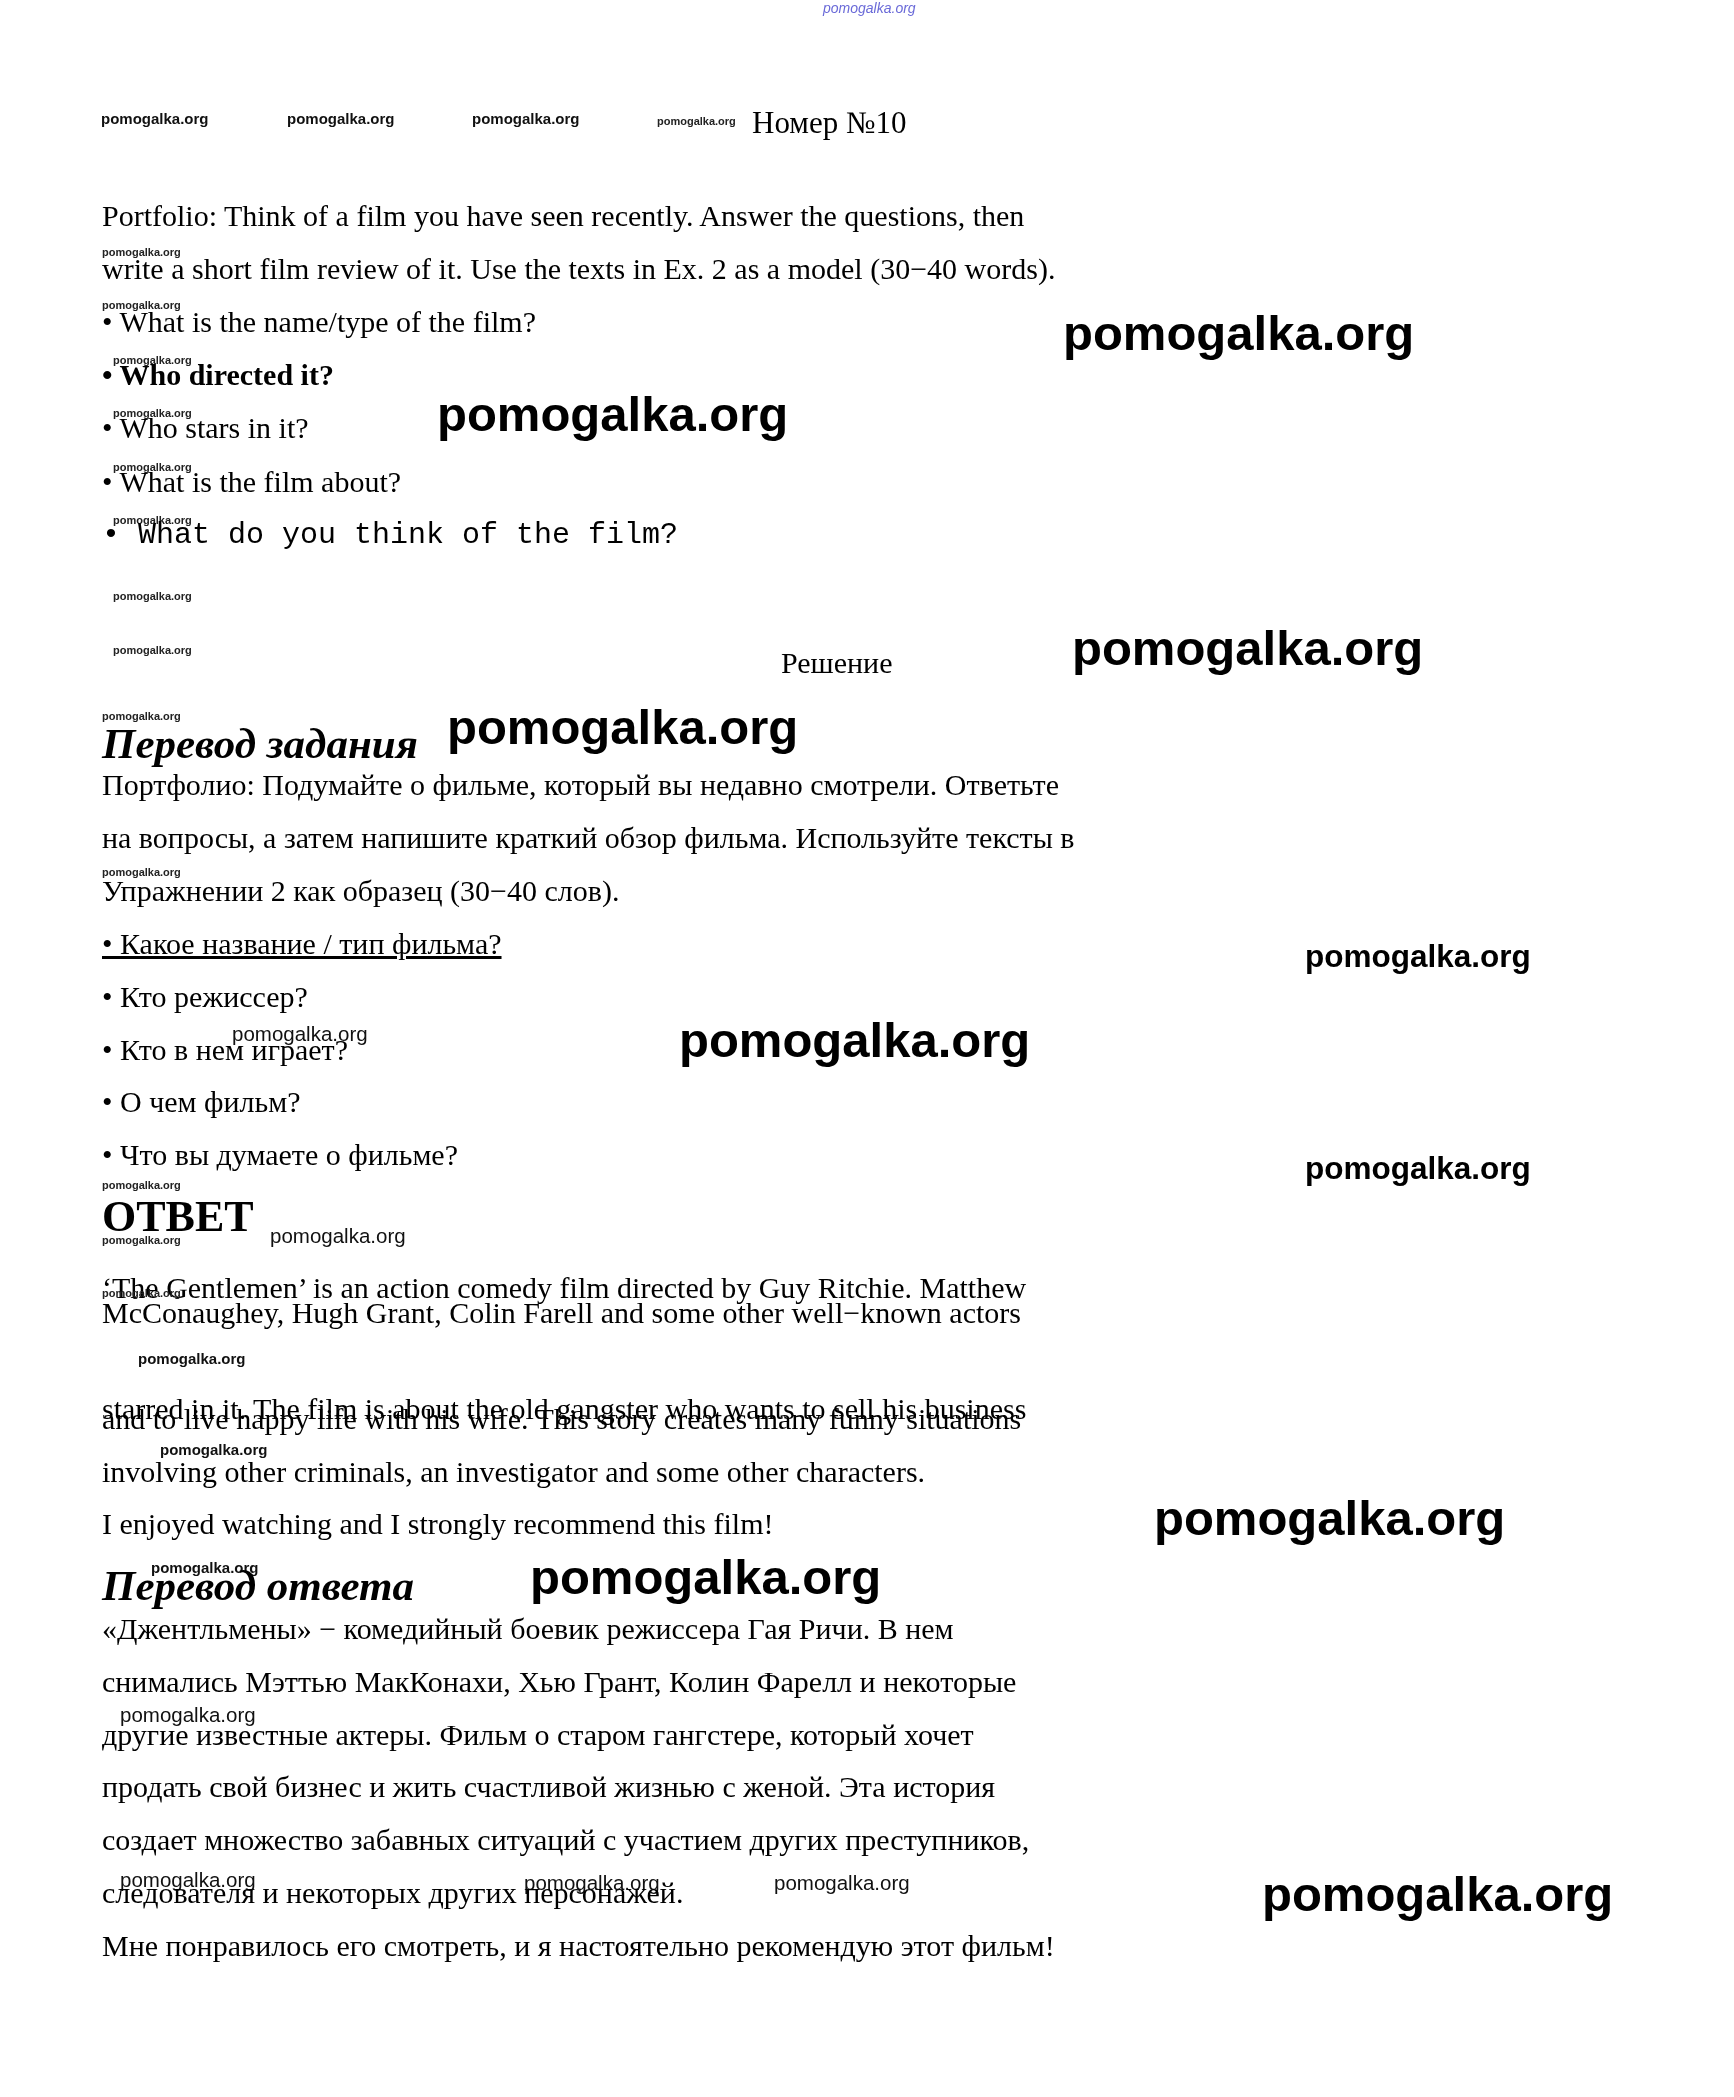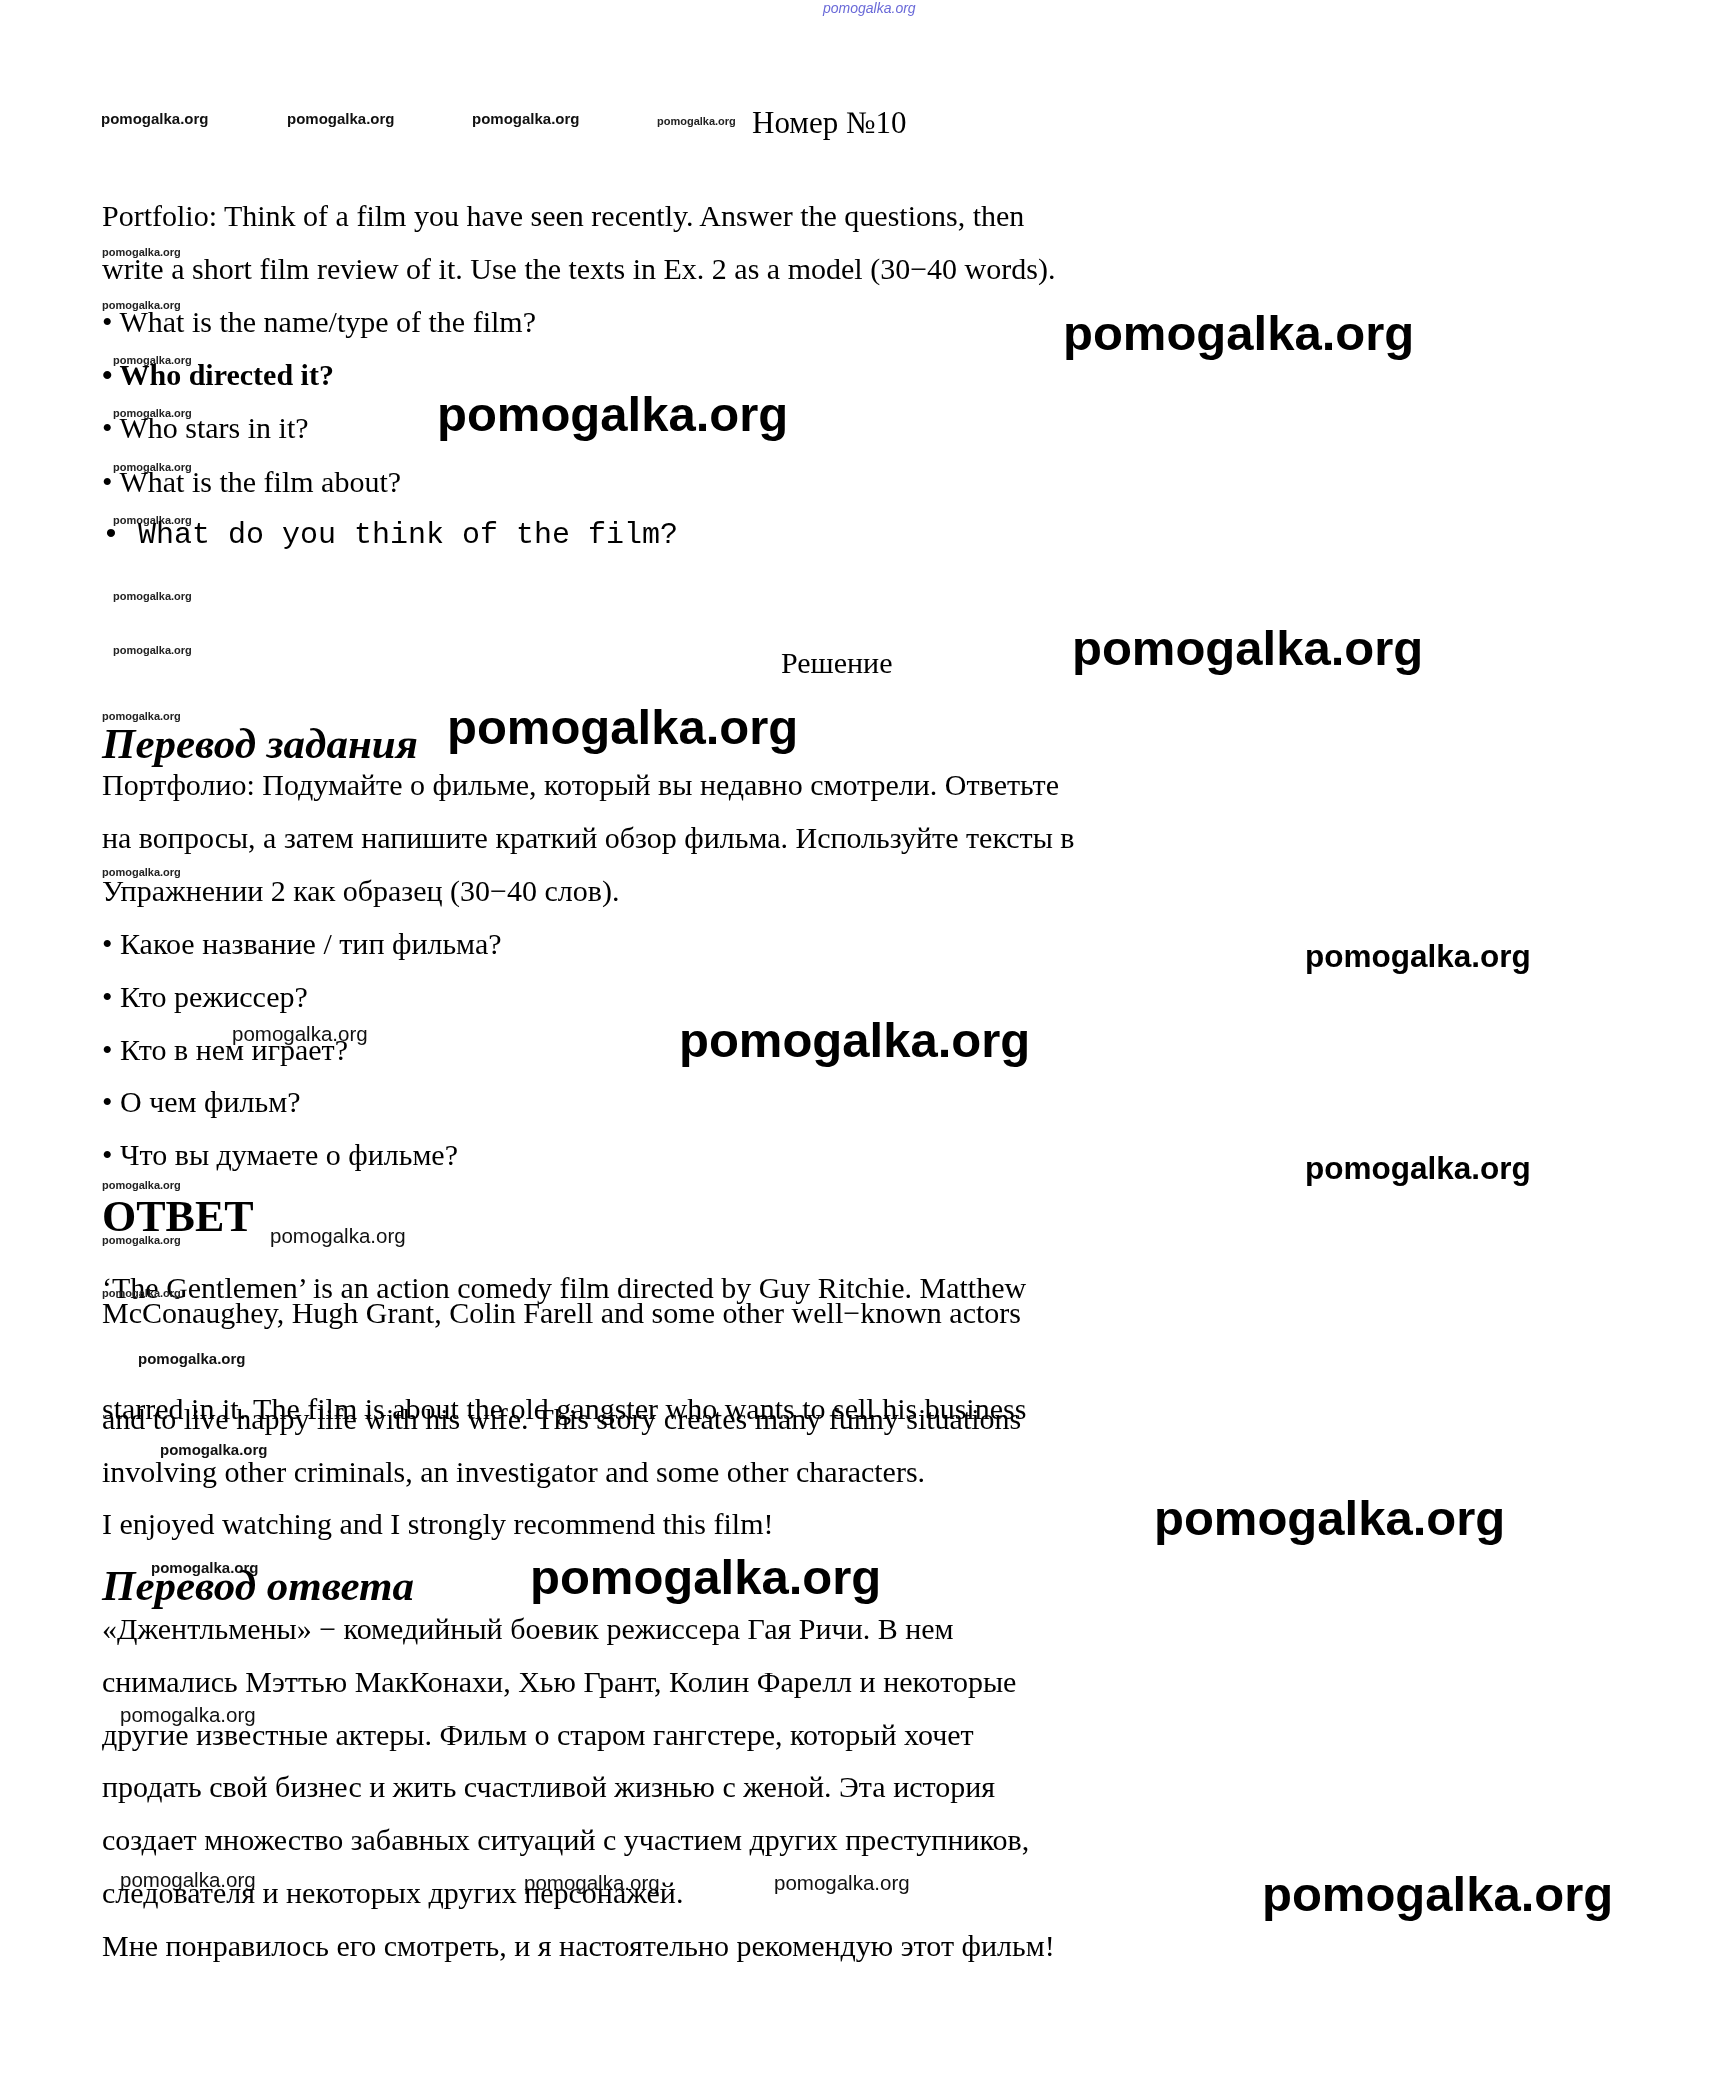--- a/index.html
+++ b/index.html
@@ -48,21 +48,21 @@
 <div class="abs body-line" style="left:781px; top:619px;margin-top:29px;">Решение</div>
 <div class="abs wm-big" style="left:1072px; top:620px;">pomogalka.org</div>
 
 <div class="abs wm-tiny" style="left:102px; top:710px;">pomogalka.org</div>
 <div class="abs heading-it" style="left:102px; top:719px;">Перевод задания</div>
 <div class="abs wm-big" style="left:447px; top:699px;">pomogalka.org</div>
 <div class="abs body-line" style="left:102px; top:770px;">Портфолио: Подумайте о фильме, который вы недавно смотрели. Ответьте</div>
 <div class="abs body-line" style="left:102px; top:823px;">на вопросы, а затем напишите краткий обзор фильма. Используйте тексты в</div>
 <div class="abs wm-tiny" style="left:102px; top:866px;">pomogalka.org</div>
 <div class="abs body-line" style="left:102px; top:876px;">Упражнении 2 как образец (30−40 слов).</div>
-<div class="abs body-line" style="left:102px; top:929px;">• Какое название / тип фильма?</div>
+<div class="abs body-line" style="left:102px; top:929px;text-decoration:underline;">• Какое название / тип фильма?</div>
 <div class="abs wm-med" style="left:1305px; top:938px;">pomogalka.org</div>
 <div class="abs body-line" style="left:102px; top:982px;">• Кто режиссер?</div>
 <div class="abs wm-mid" style="left:232px; top:1022px;">pomogalka.org</div>
 <div class="abs body-line" style="left:102px; top:1035px;">• Кто в нем играет?</div>
 <div class="abs wm-big" style="left:679px; top:1012px;">pomogalka.org</div>
 <div class="abs body-line" style="left:102px; top:1087px;">• О чем фильм?</div>
 <div class="abs body-line" style="left:102px; top:1140px;">• Что вы думаете о фильме?</div>
 <div class="abs wm-med" style="left:1305px; top:1150px;">pomogalka.org</div>
 <div class="abs wm-tiny" style="left:102px; top:1179px;">pomogalka.org</div>
 

